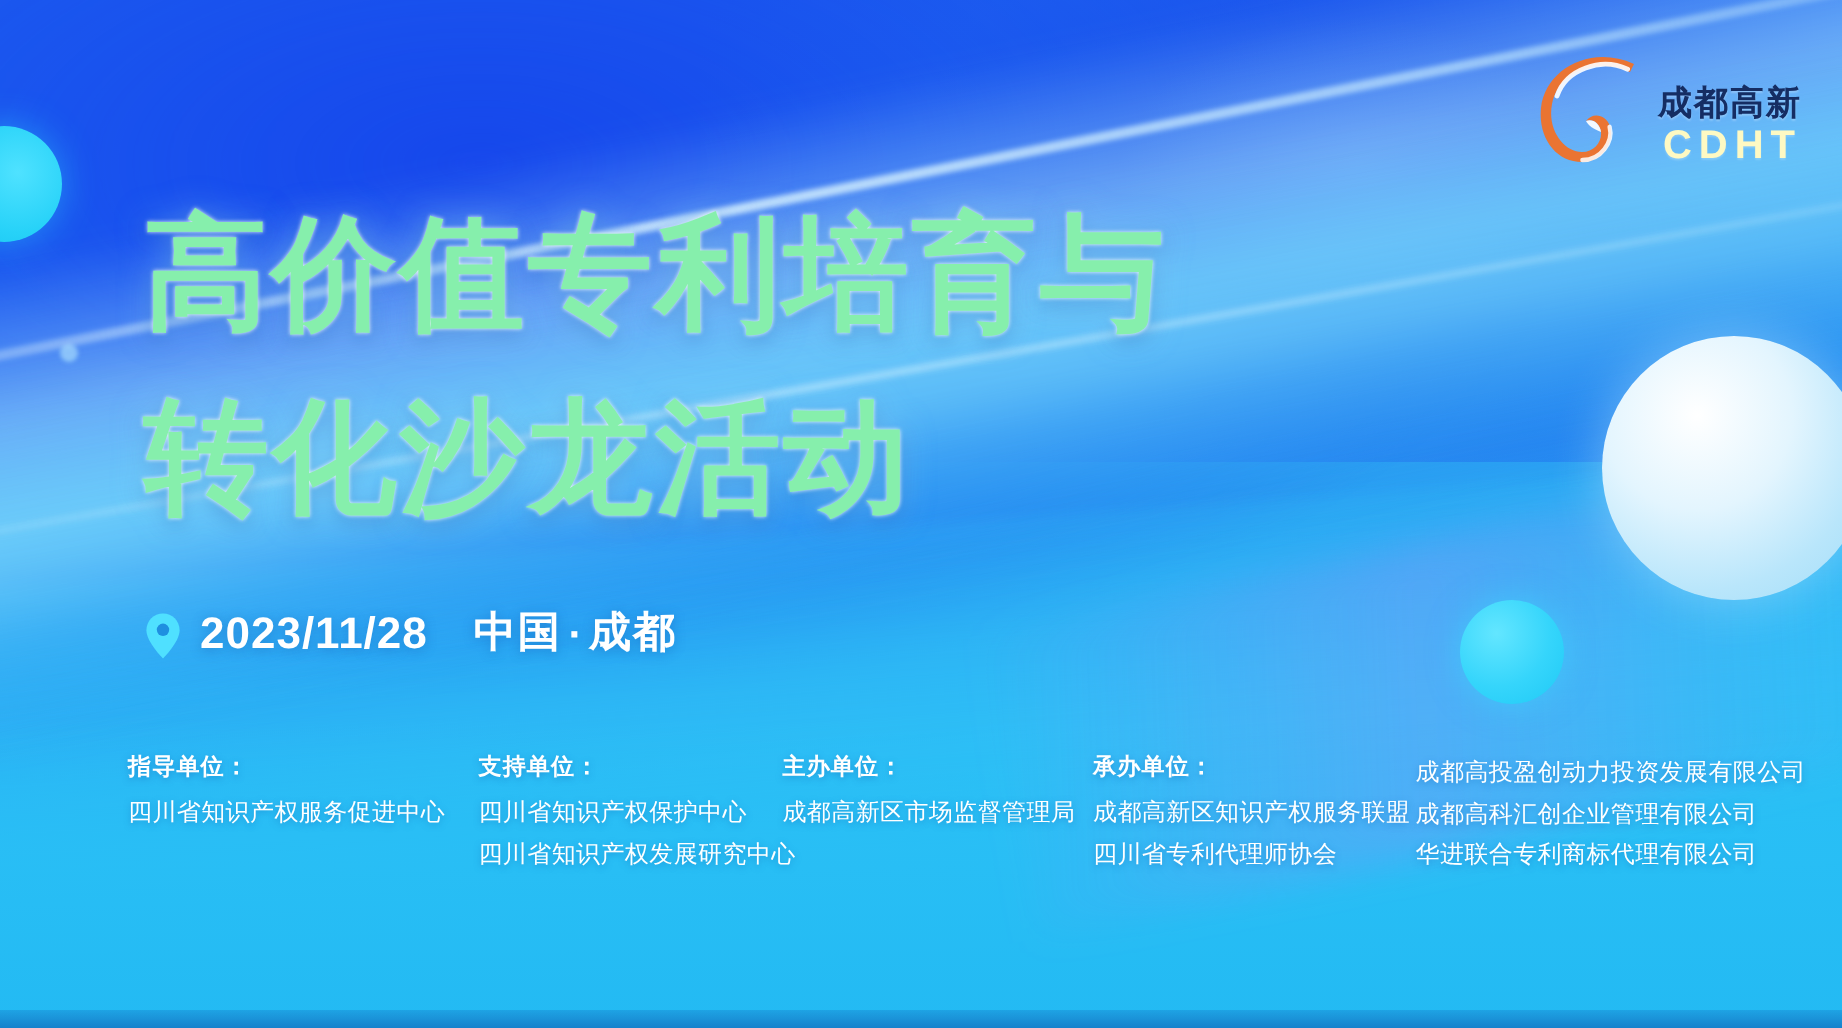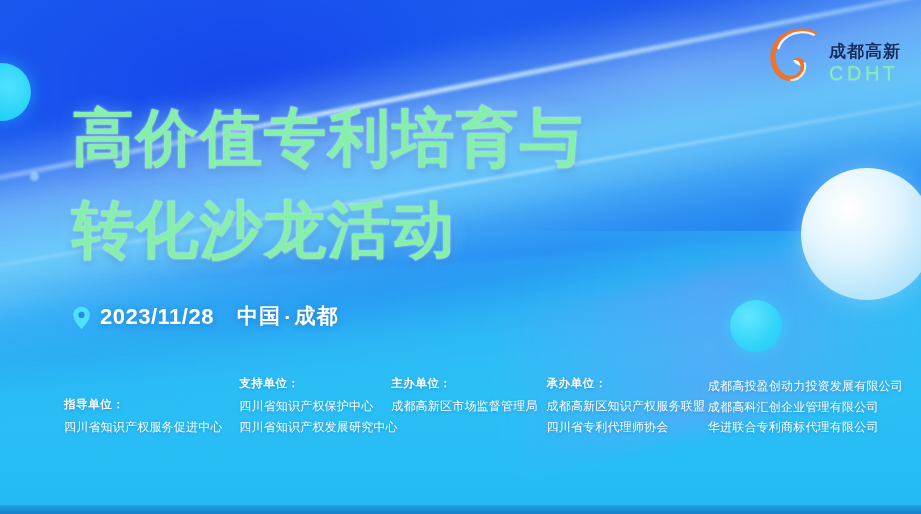--- a/index.html
+++ b/index.html
@@ -130,23 +130,24 @@
   }
   .logo-mark{width:54px;height:58px;display:block;}
   .logo-text{display:flex;flex-direction:column;line-height:1;padding-top:4px;}
   .logo-cn{
     font-size:17px;font-weight:bold;letter-spacing:1px;
     color:#152d63;
     text-shadow:0 1px 1px rgba(255,255,255,.25);
     margin-top:12px;
   }
   .logo-en{
-    font-size:20px;font-weight:normal;letter-spacing:3.5px;
-    color:#86efac;margin-top:3px;
+    font-size:20px;font-weight:bold;letter-spacing:3.5px;
+    color:#fef9c3;margin-top:3px;
     text-shadow:0 1px 1px rgba(255,255,255,.2);
+    text-align:right;
   }
 
   
   .title-block{
     position:absolute;left:72px;top:92px;z-index:5;
   }
   .title-line{
     font-size:62px;
     font-weight:bold;
     line-height:1.48;
@@ -177,21 +178,21 @@
   }
 
   
   .orgs{
     position:absolute;left:0;top:376px;width:921px;
     z-index:5;
     display:flex;
     padding:0 18px 0 64px;
   }
   .org-col{display:flex;flex-direction:column;}
-  .org-col.c1{width:176px;justify-content:flex-end;}
+  .org-col.c1{width:176px;}
   .org-col.c2{width:152px;}
   .org-col.c3{width:156px;}
   .org-col.c4{width:162px;}
   .org-col.c5{width:auto;}
   .org-label{
     font-size:11.5px;font-weight:bold;color:#ffffff;
     letter-spacing:.6px;margin-bottom:5px;
     text-shadow:0 1px 3px rgba(20,110,190,.5);
   }
   .org-item{

